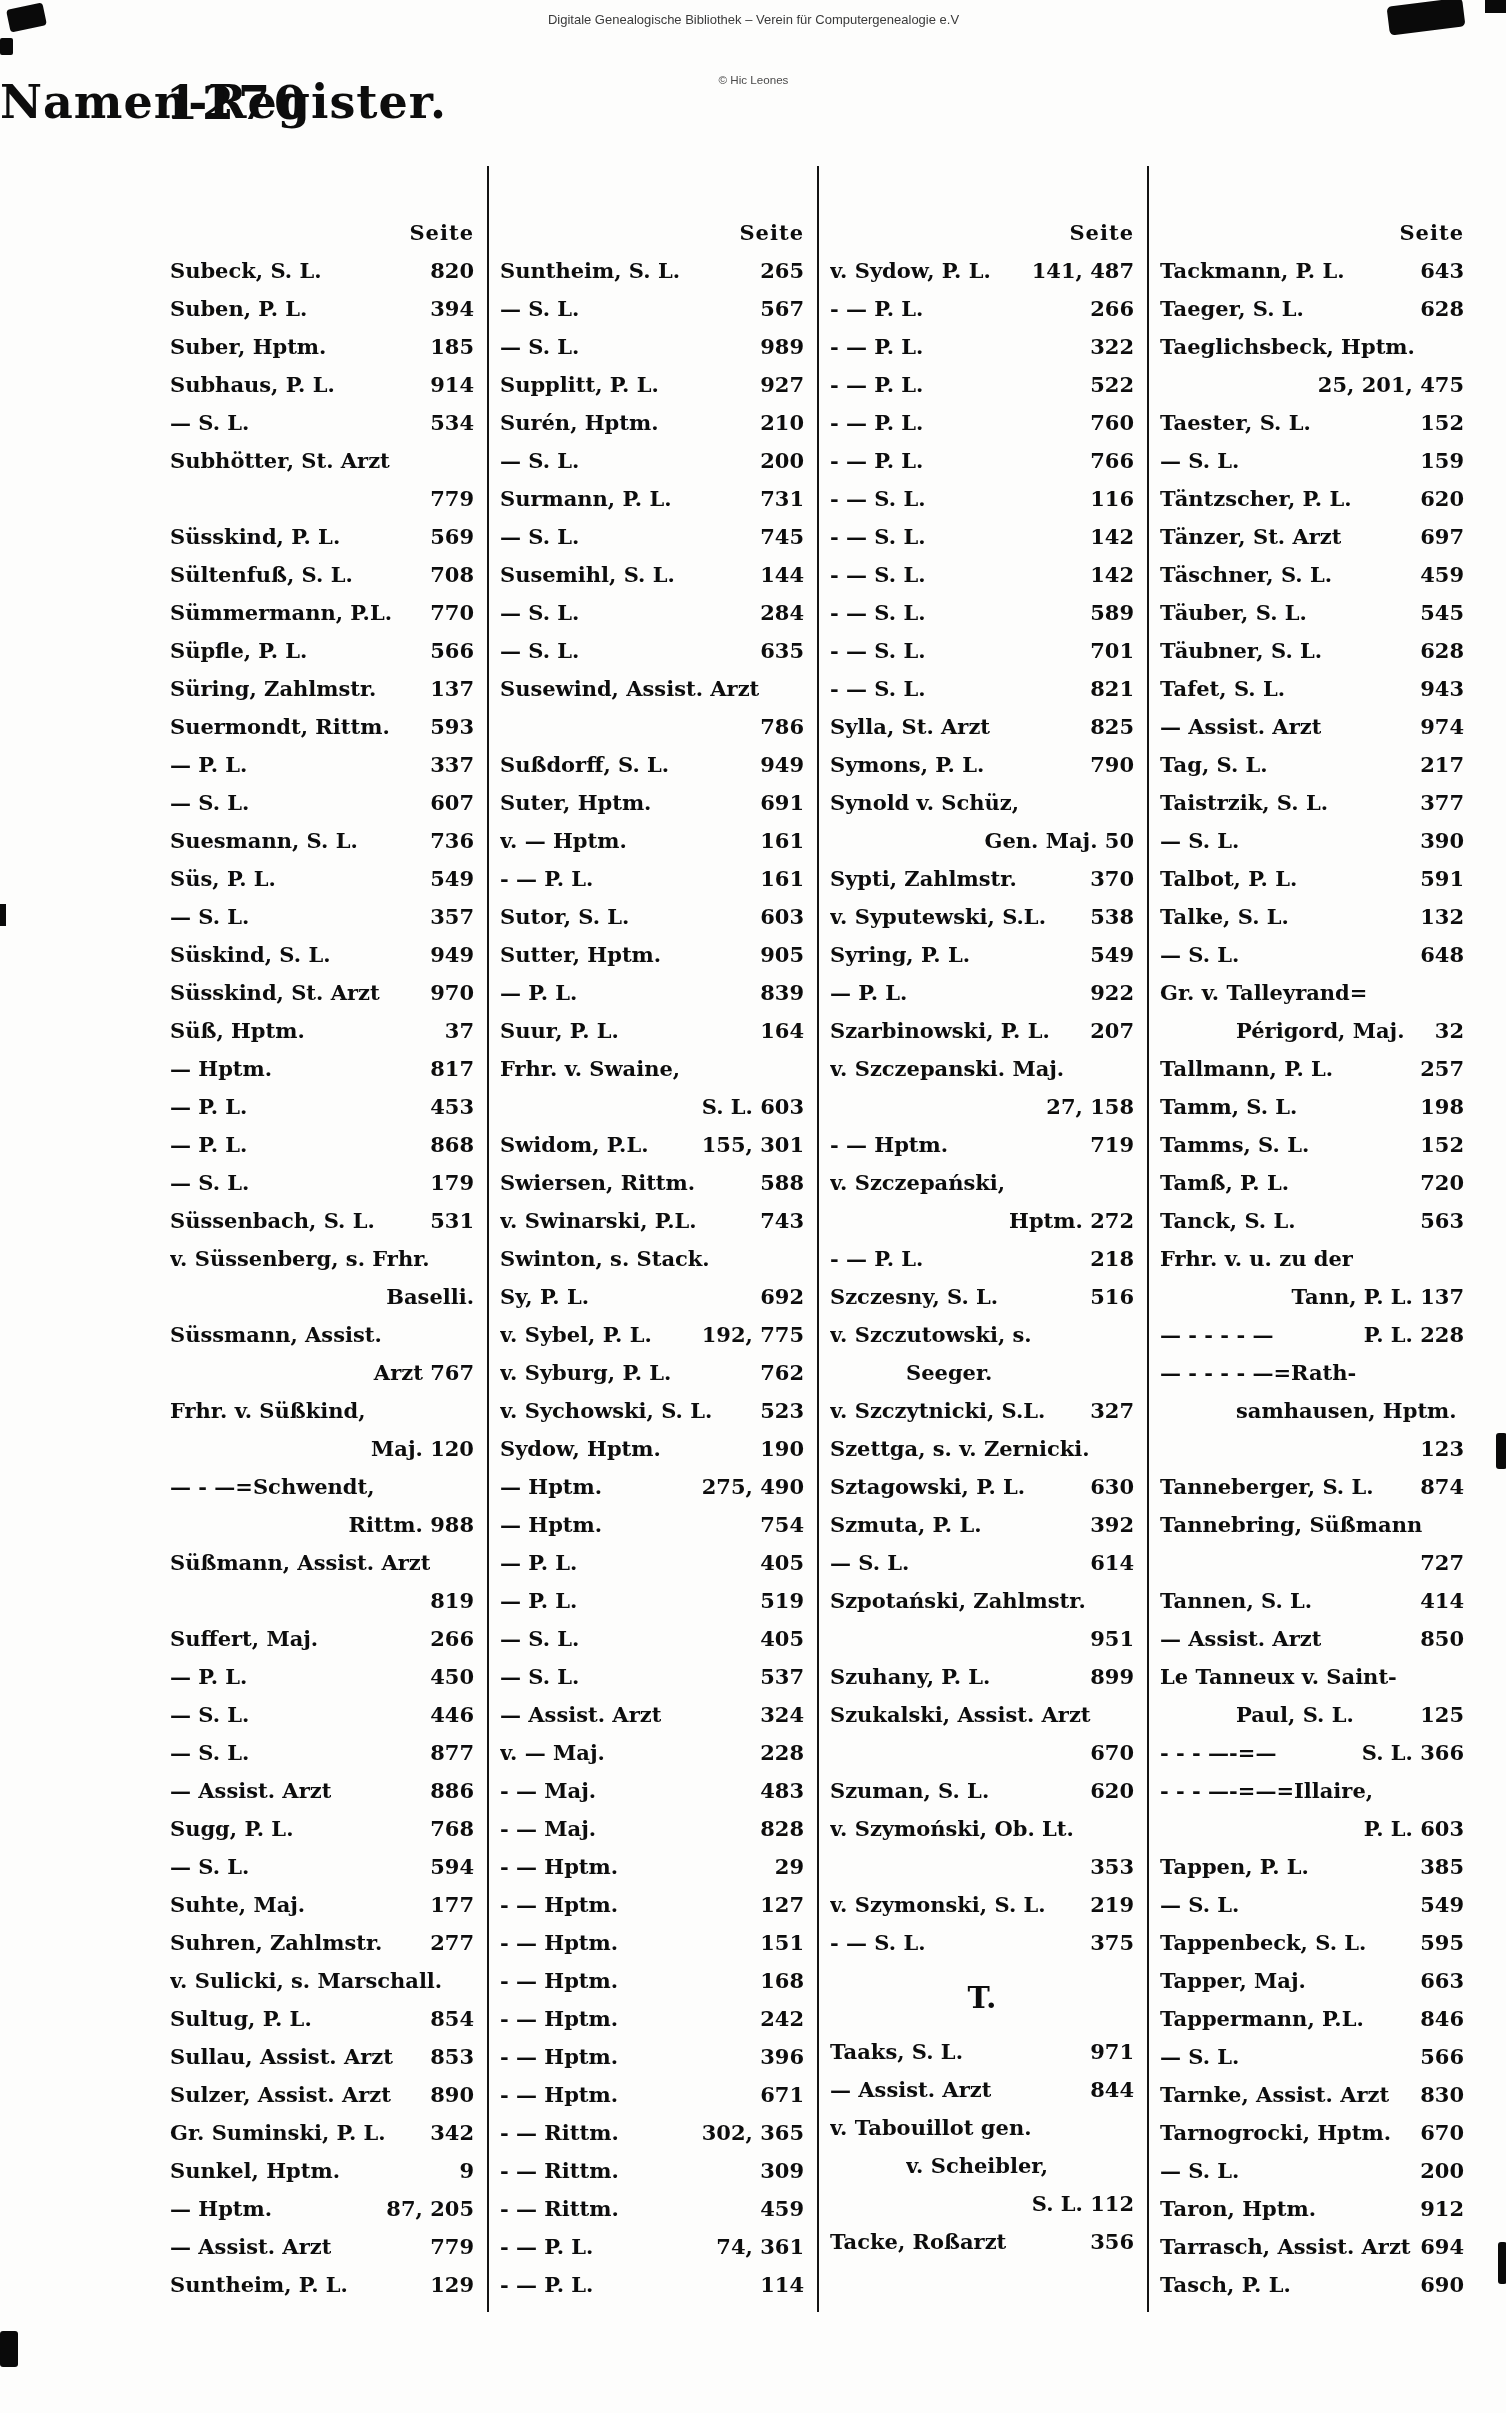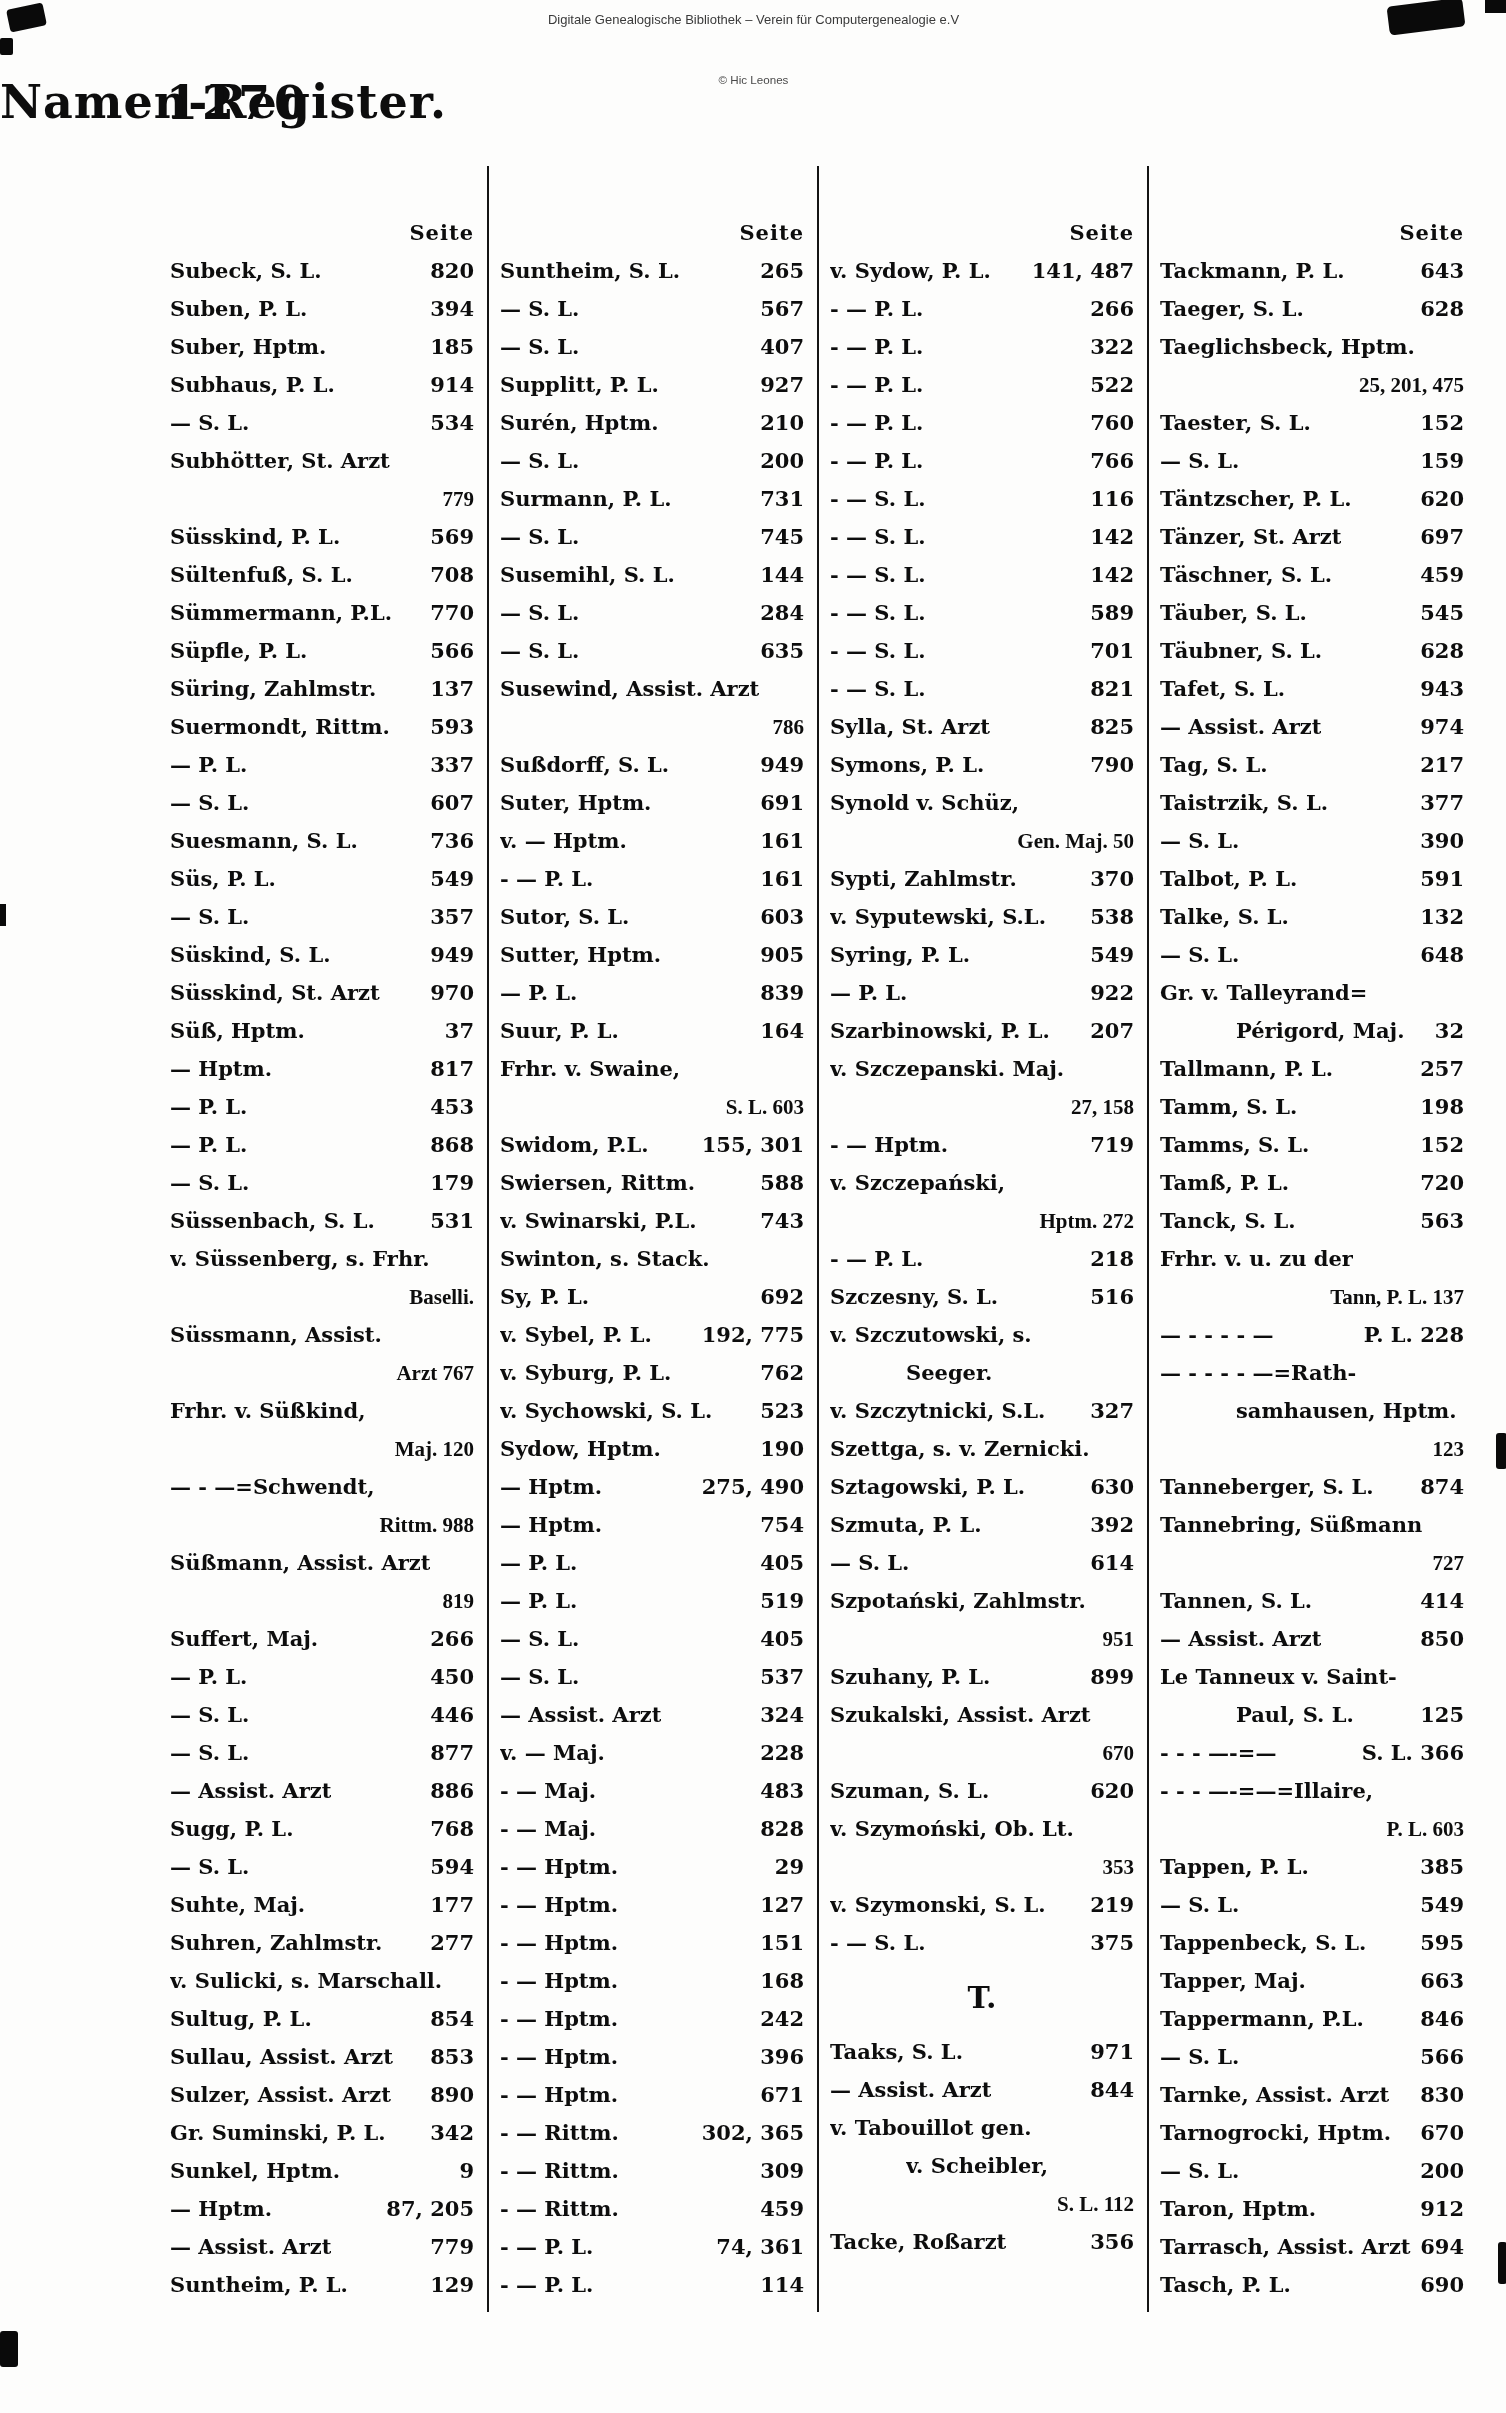--- a/index.html
+++ b/index.html
@@ -33,21 +33,21 @@
   .col.sep{border-right:2.5px solid #141414;}
   .line{
     display:flex;justify-content:space-between;align-items:baseline;
     min-height:38px;font-size:21px;font-weight:700;line-height:38px;
     white-space:nowrap;
   }
   .line .lt{overflow:hidden;text-overflow:clip;}
   .line .rt{margin-left:7px;}
   .line.seite{font-size:21px;}
   .line.seite .rt{letter-spacing:1px;margin-top:48px;}
-  .line.r{justify-content:flex-end;font-family:Liberation Serif, serif;}
+  .line.r{justify-content:flex-end;}
   .line.c{padding-left:76px;}
   .line.sec{
     justify-content:center;font-size:30px;min-height:71px;line-height:71px;
   }
   .artifact{position:absolute;background:#0a0a0a;}
   .a1{left:8px;top:6px;width:37px;height:23px;border-radius:4px;transform:rotate(-12deg);}
   .a2{left:0;top:38px;width:13px;height:17px;border-radius:2px;}
   .a3{right:43px;top:2px;width:76px;height:29px;border-radius:5px;transform:rotate(-7deg);}
   .a4{right:0;top:0;width:22px;height:13px;}
   .a5{right:0;top:1433px;width:11px;height:36px;border-radius:3px;}
@@ -297,21 +297,21 @@
       <div class="line">
         <span class="lt">Suntheim, S. L.</span>
         <span class="rt">265</span>
       </div>
       <div class="line">
         <span class="lt">— S. L.</span>
         <span class="rt">567</span>
       </div>
       <div class="line">
         <span class="lt">— S. L.</span>
-        <span class="rt">407</span>
+        <span class="rt">989</span>
       </div>
       <div class="line">
         <span class="lt">Supplitt, P. L.</span>
         <span class="rt">927</span>
       </div>
       <div class="line">
         <span class="lt">Surén, Hptm.</span>
         <span class="rt">210</span>
       </div>
       <div class="line">

